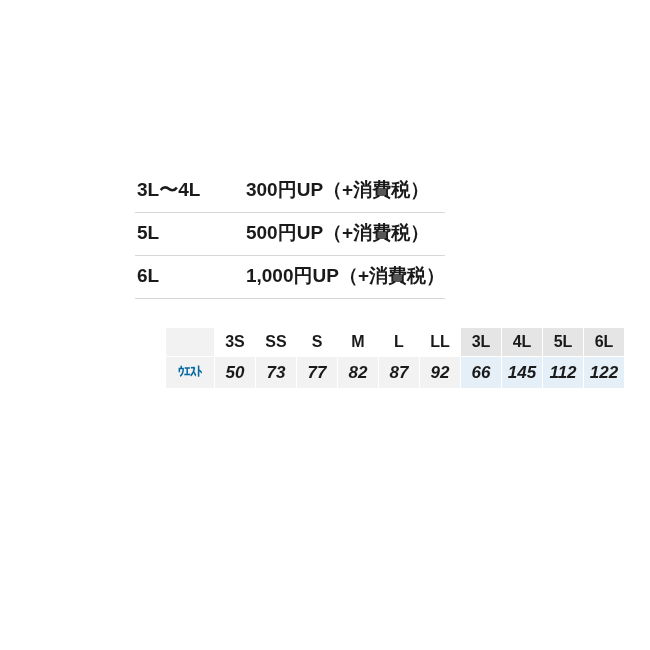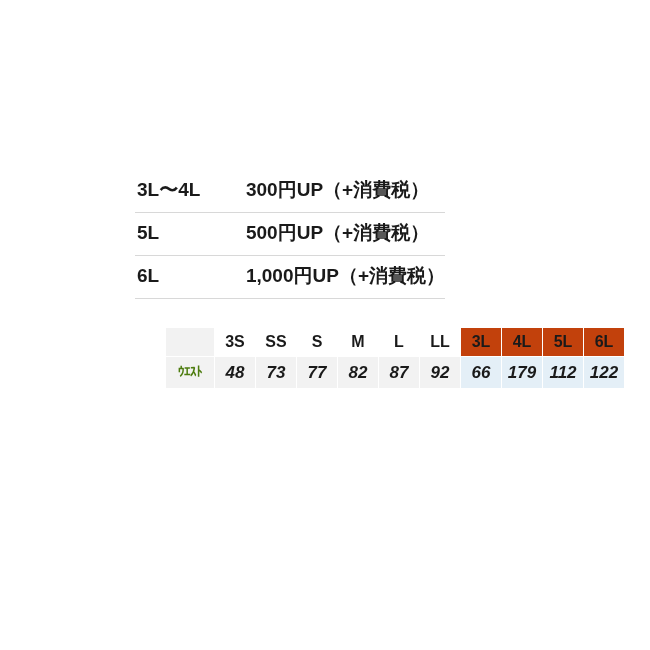--- a/index.html
+++ b/index.html
@@ -75,37 +75,37 @@
   }
   .size-chart .rowlabel {
     width: 48px;
     font-size: 13px;
     font-style: normal;
     font-weight: bold;
     letter-spacing: -0.5px;
     background: #f2f2f2;
     text-align: center;
     line-height: 1.15;
-    color: #4d7c0f;
+    color: #0369a1;
   }
   .size-chart .hdr {
     width: 40px;
     background: #ffffff;
     font-size: 16px;
     font-style: normal;
     font-weight: bold;
     height: 28px;
     color: #1a1a1a;
   }
   .size-chart .hdr.corner {
     background: #f2f2f2;
   }
   .size-chart .hdr.big {
     width: 40px;
-    background: #c2410c;
+    background: #e5e5e5;
   }
   .size-chart .cell {
     background: #f2f2f2;
   }
   .size-chart .cell.big {
     background: #e4eff7;
   }
   .size-chart .tall {
     height: 56px;
   }
@@ -147,27 +147,27 @@
         <th class="hdr">LL</th>
         <th class="hdr big">3L</th>
         <th class="hdr big">4L</th>
         <th class="hdr big">5L</th>
         <th class="hdr big">6L</th>
       </tr>
     </thead>
     <tbody>
       <tr>
         <td class="rowlabel">ｳｴｽﾄ</td>
-        <td class="cell">48</td>
+        <td class="cell">50</td>
         <td class="cell">73</td>
         <td class="cell">77</td>
         <td class="cell">82</td>
         <td class="cell">87</td>
         <td class="cell">92</td>
         <td class="cell big">66</td>
-        <td class="cell big">179</td>
+        <td class="cell big">145</td>
         <td class="cell big">112</td>
         <td class="cell big">122</td>
       </tr>
     </tbody>
   </table>
 
 </div>
 
 </body></html>

